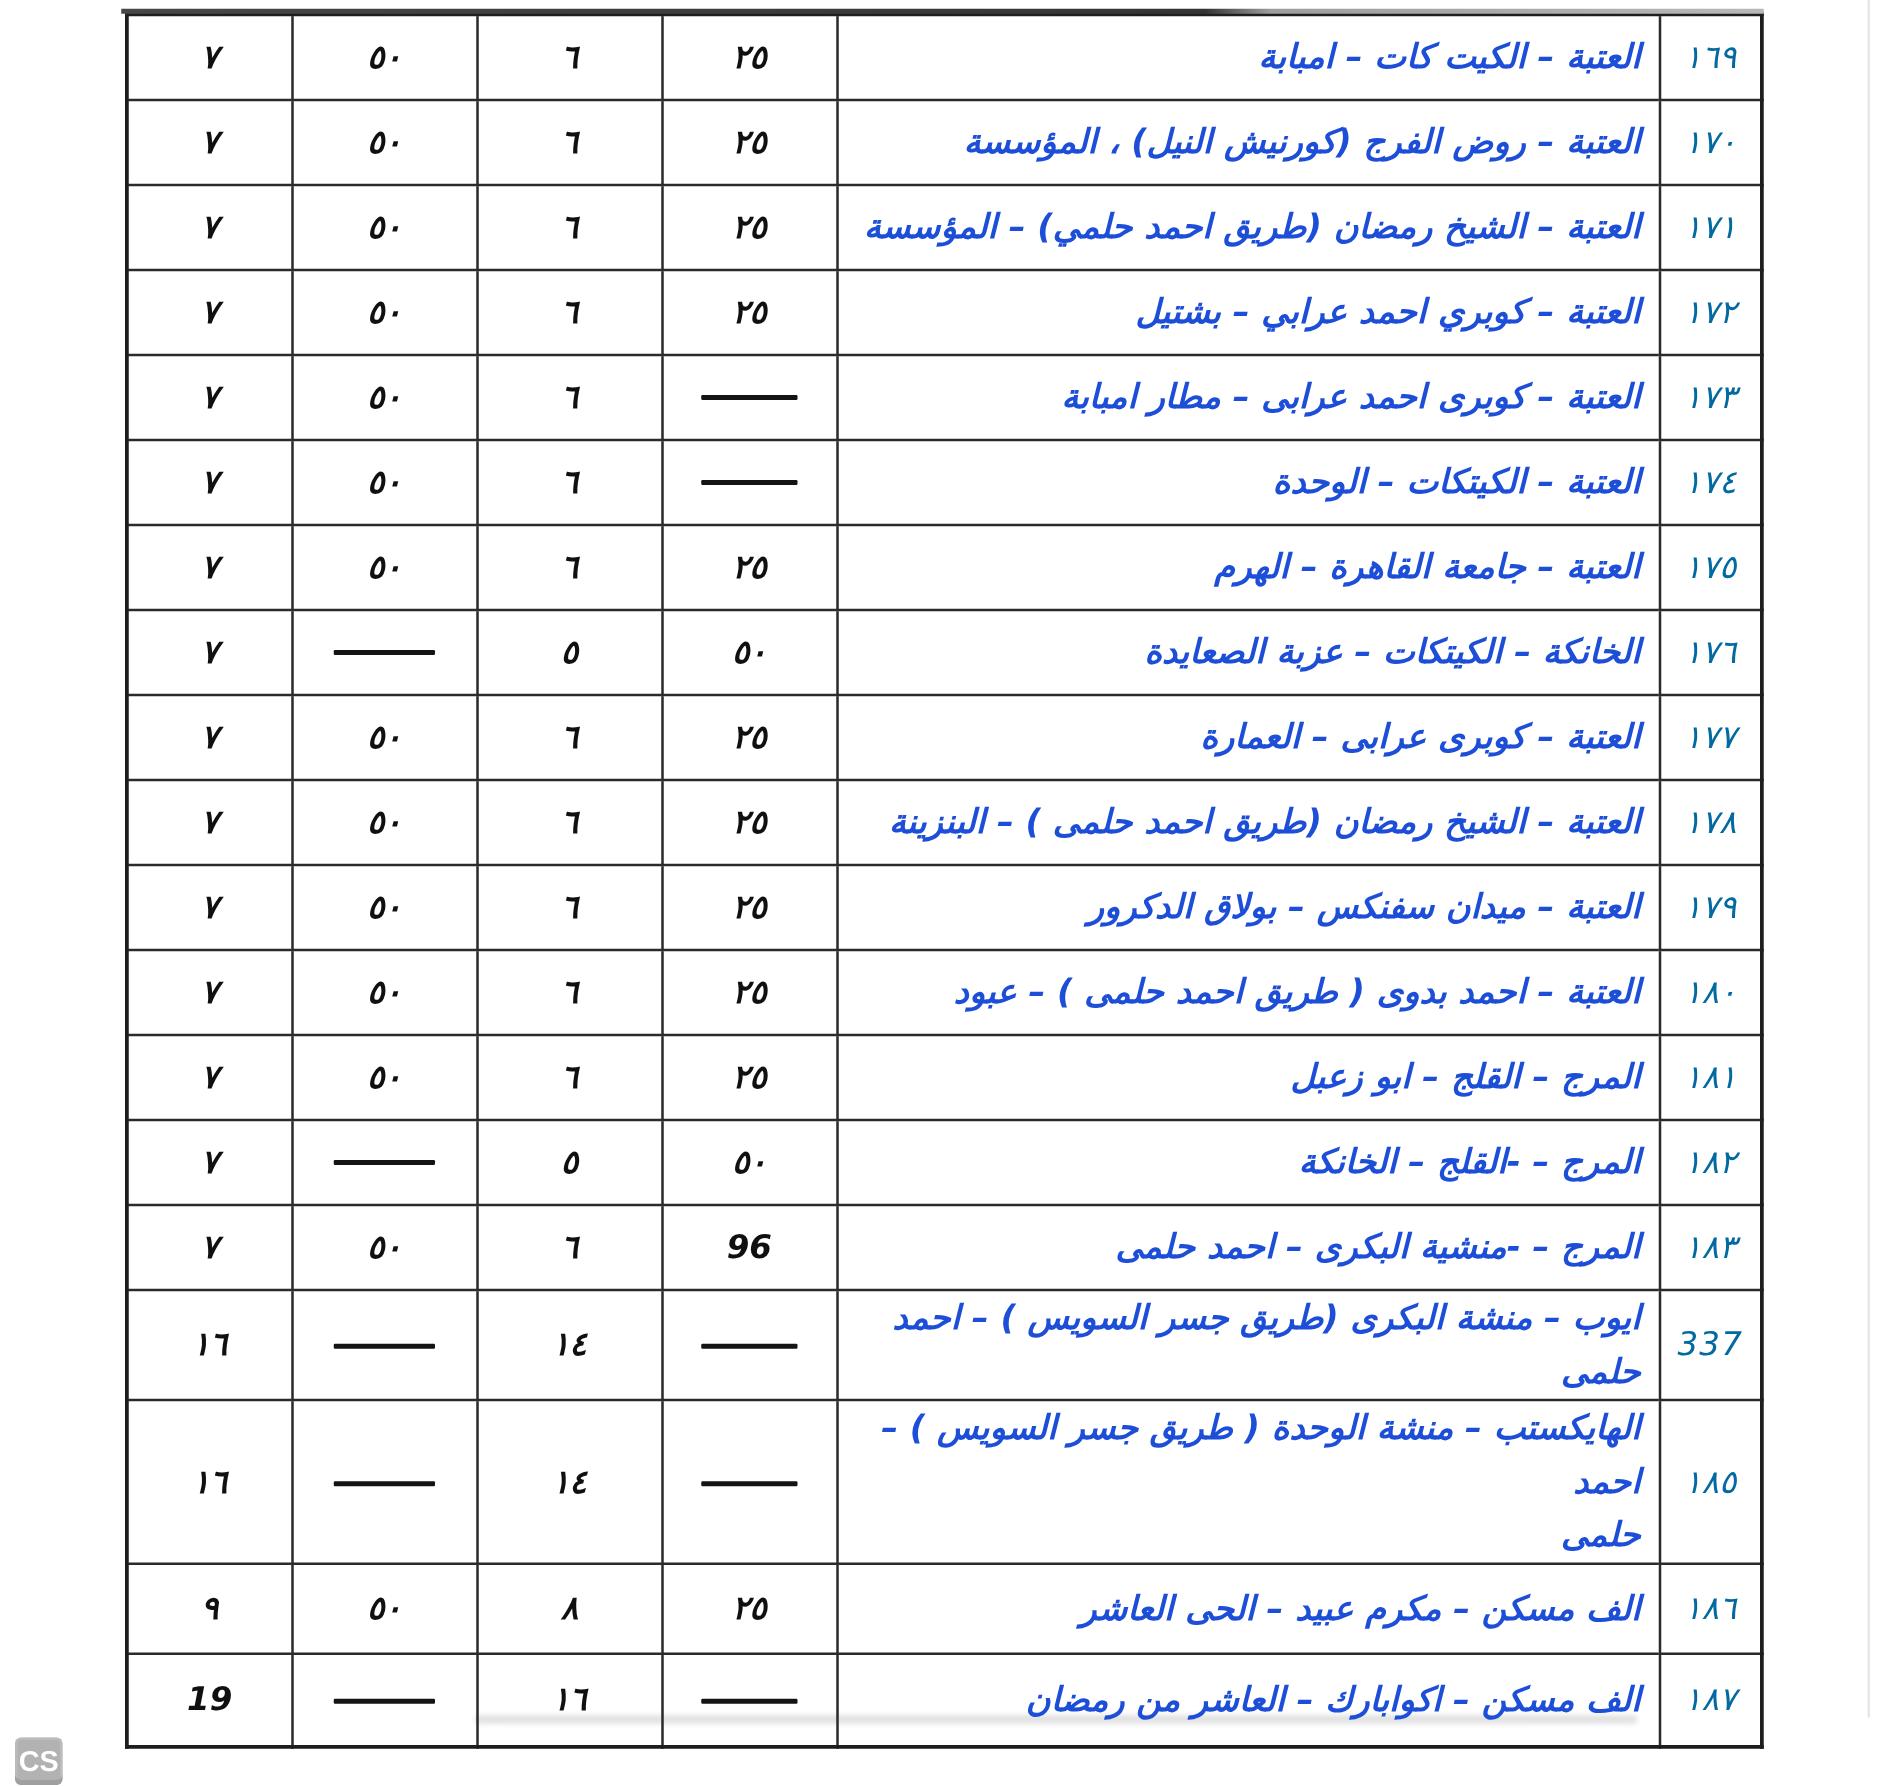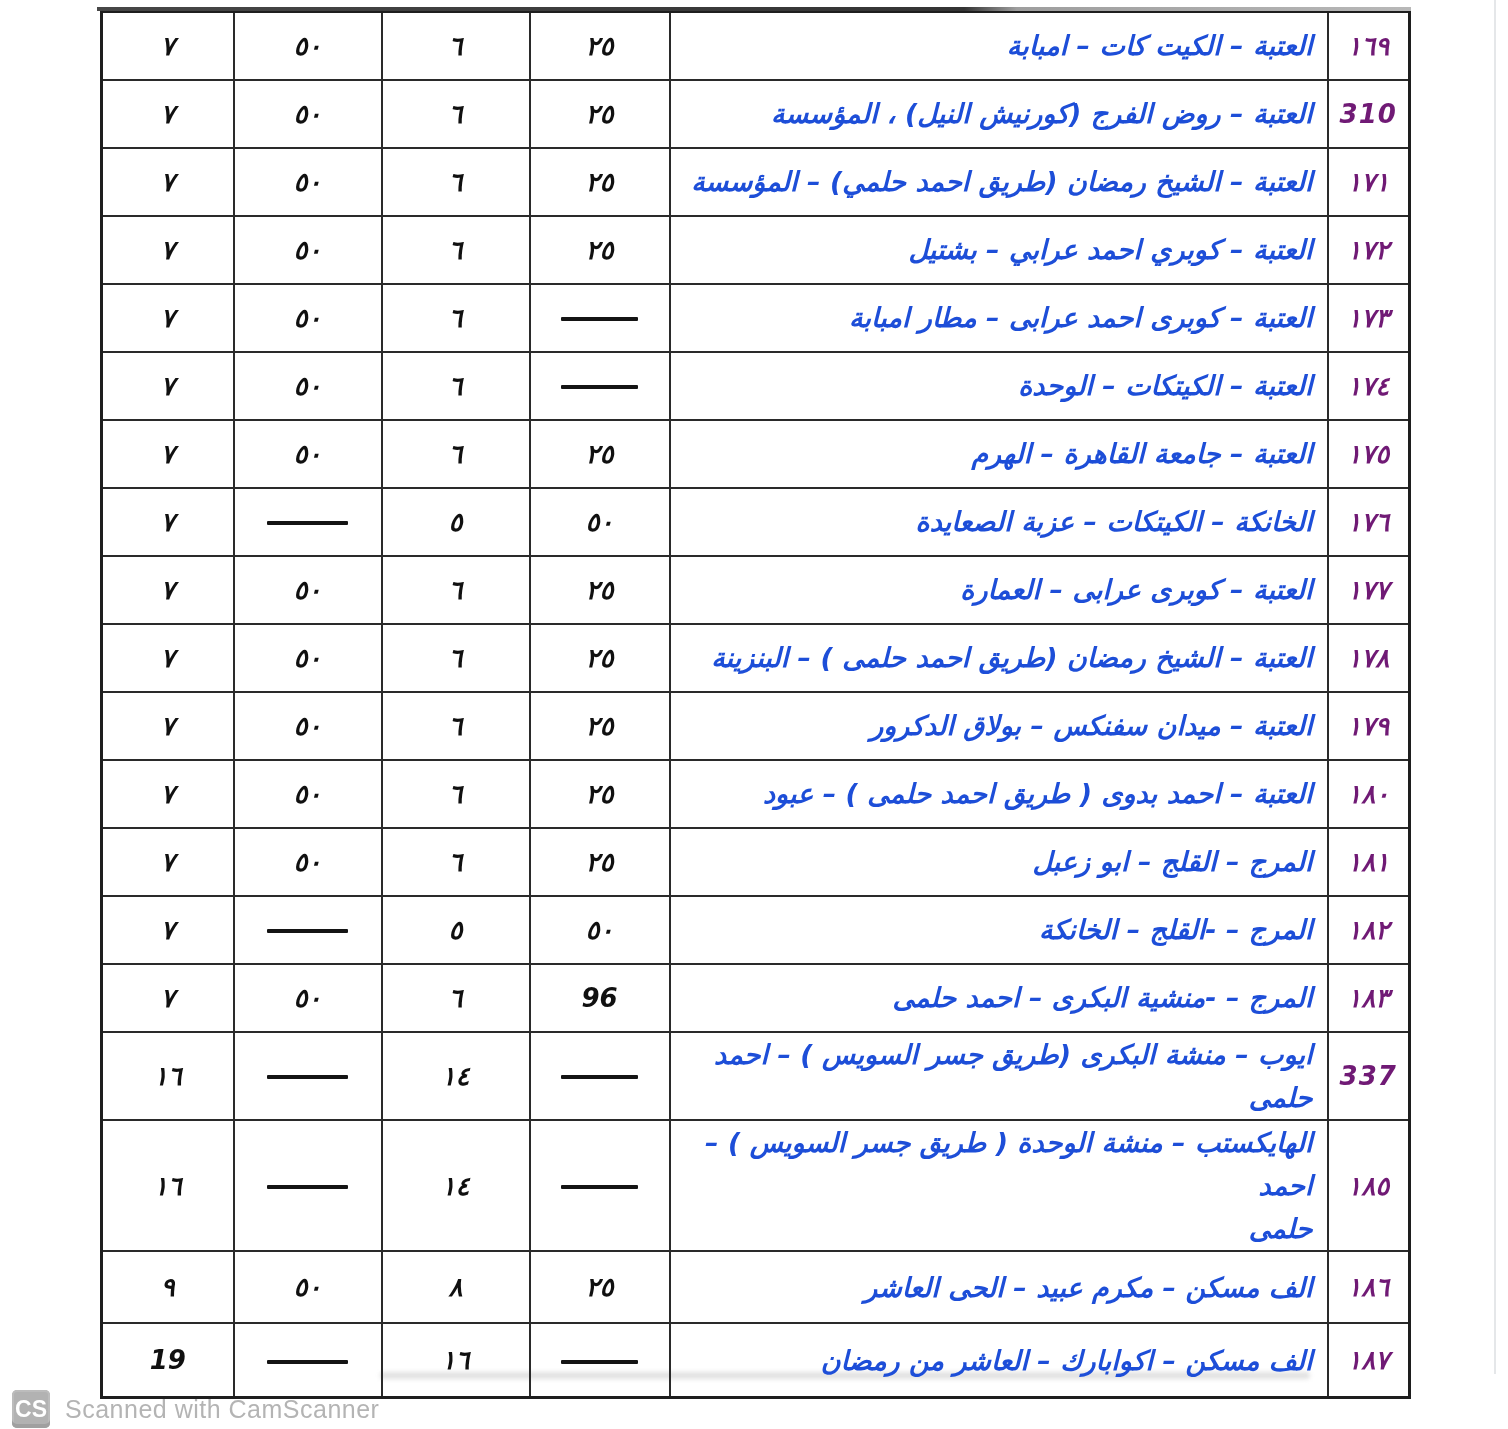--- a/index.html
+++ b/index.html
@@ -20,21 +20,21 @@
 
   table.routes{border-collapse:collapse;table-layout:fixed;width:1308px;direction:rtl;}
   table.routes{border:3px solid #1e1e1e;}
   table.routes td{border:2px solid #2a2a2a;vertical-align:middle;overflow:hidden;}
   table.routes tr{height:68px;}
   table.routes tr:nth-child(17){height:116px;}
   table.routes tr:nth-child(18){height:72px;}
   table.routes tr:nth-child(19){height:74px;}
 
   td.no{
-    text-align:center;font-weight:bold;font-style:italic;font-size:26px;color:#701a75;
+    text-align:center;font-weight:normal;font-style:italic;font-size:26px;color:#0369a1;
     letter-spacing:1px;
   }
   td.route{
     text-align:right;padding:0 14px 0 10px;font-weight:bold;font-style:italic;
     font-size:27px;line-height:1.6;color:#1d4ed8;white-space:pre-line;
   }
   td.num{
     text-align:center;font-weight:bold;font-style:italic;font-size:26px;color:#101010;
   }
   .dash{display:inline-block;width:56%;height:4px;background:#141414;vertical-align:middle;border-radius:1px;}
@@ -68,21 +68,21 @@
     <tbody>
         <tr>
           <td class="no">١٦٩</td>
           <td class="route">العتبة – الكيت كات – امبابة</td>
           <td class="num">٢٥</td>
           <td class="num">٦</td>
           <td class="num">٥٠</td>
           <td class="num">٧</td>
         </tr>
         <tr>
-          <td class="no">310</td>
+          <td class="no">١٧٠</td>
           <td class="route">العتبة – روض الفرج (كورنيش النيل) ، المؤسسة</td>
           <td class="num">٢٥</td>
           <td class="num">٦</td>
           <td class="num">٥٠</td>
           <td class="num">٧</td>
         </tr>
         <tr>
           <td class="no">١٧١</td>
           <td class="route">العتبة – الشيخ رمضان (طريق احمد حلمي) – المؤسسة</td>
           <td class="num">٢٥</td>
@@ -218,14 +218,13 @@
           <td class="num">١٦</td>
           <td class="num"><span class="dash"></span></td>
           <td class="num">19</td>
         </tr>
       </tbody>
   </table>
 </div>
 
 <div class="footer">
   <div class="cs-badge">CS</div>
-  <div class="footer-text">Scanned with CamScanner</div>
 </div>
 
 </body></html>

